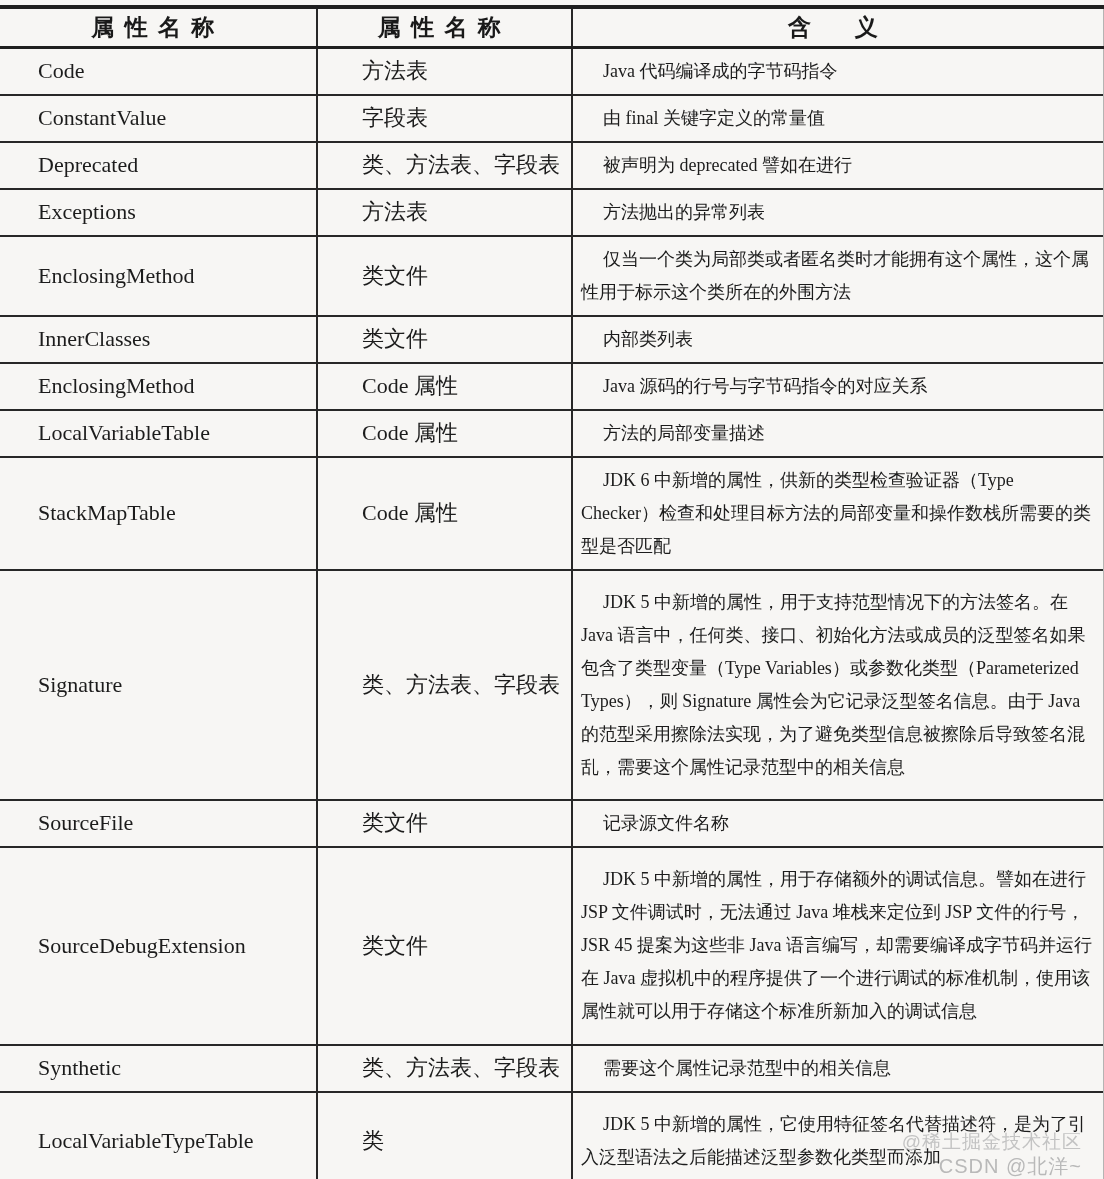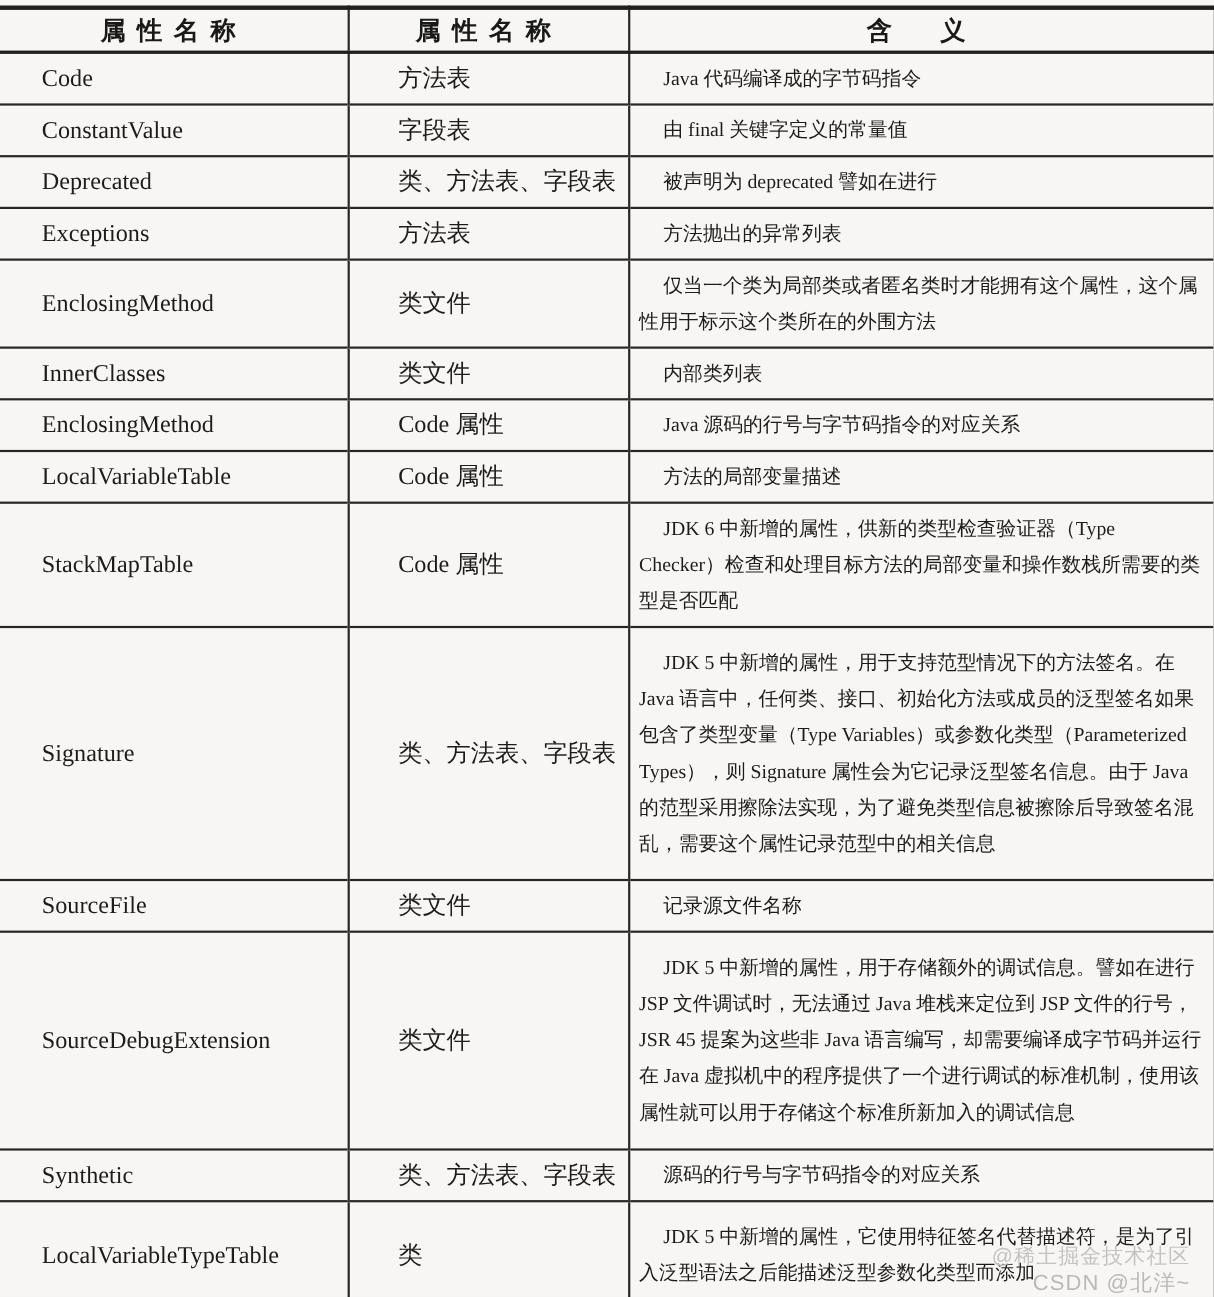--- a/index.html
+++ b/index.html
@@ -172,21 +172,21 @@
         <td class="c3">记录源文件名称</td>
       </tr>
       <tr class="h-6l">
         <td class="c1">SourceDebugExtension</td>
         <td class="c2">类文件</td>
         <td class="c3">JDK 5 中新增的属性，用于存储额外的调试信息。譬如在进行 JSP 文件调试时，无法通过 Java 堆栈来定位到 JSP 文件的行号，JSR 45 提案为这些非 Java 语言编写，却需要编译成字节码并运行在 Java 虚拟机中的程序提供了一个进行调试的标准机制，使用该属性就可以用于存储这个标准所新加入的调试信息</td>
       </tr>
       <tr class="h-s">
         <td class="c1">Synthetic</td>
         <td class="c2">类、方法表、字段表</td>
-        <td class="c3">源码的行号与字节码指令的对应关系</td>
+        <td class="c3">需要这个属性记录范型中的相关信息</td>
       </tr>
       <tr class="h-3b">
         <td class="c1">LocalVariableTypeTable</td>
         <td class="c2">类</td>
         <td class="c3">JDK 5 中新增的属性，它使用特征签名代替描述符，是为了引入泛型语法之后能描述泛型参数化类型而添加</td>
       </tr>
     </tbody>
   </table>
 
   <div class="watermark wm-juejin">@稀土掘金技术社区</div>

